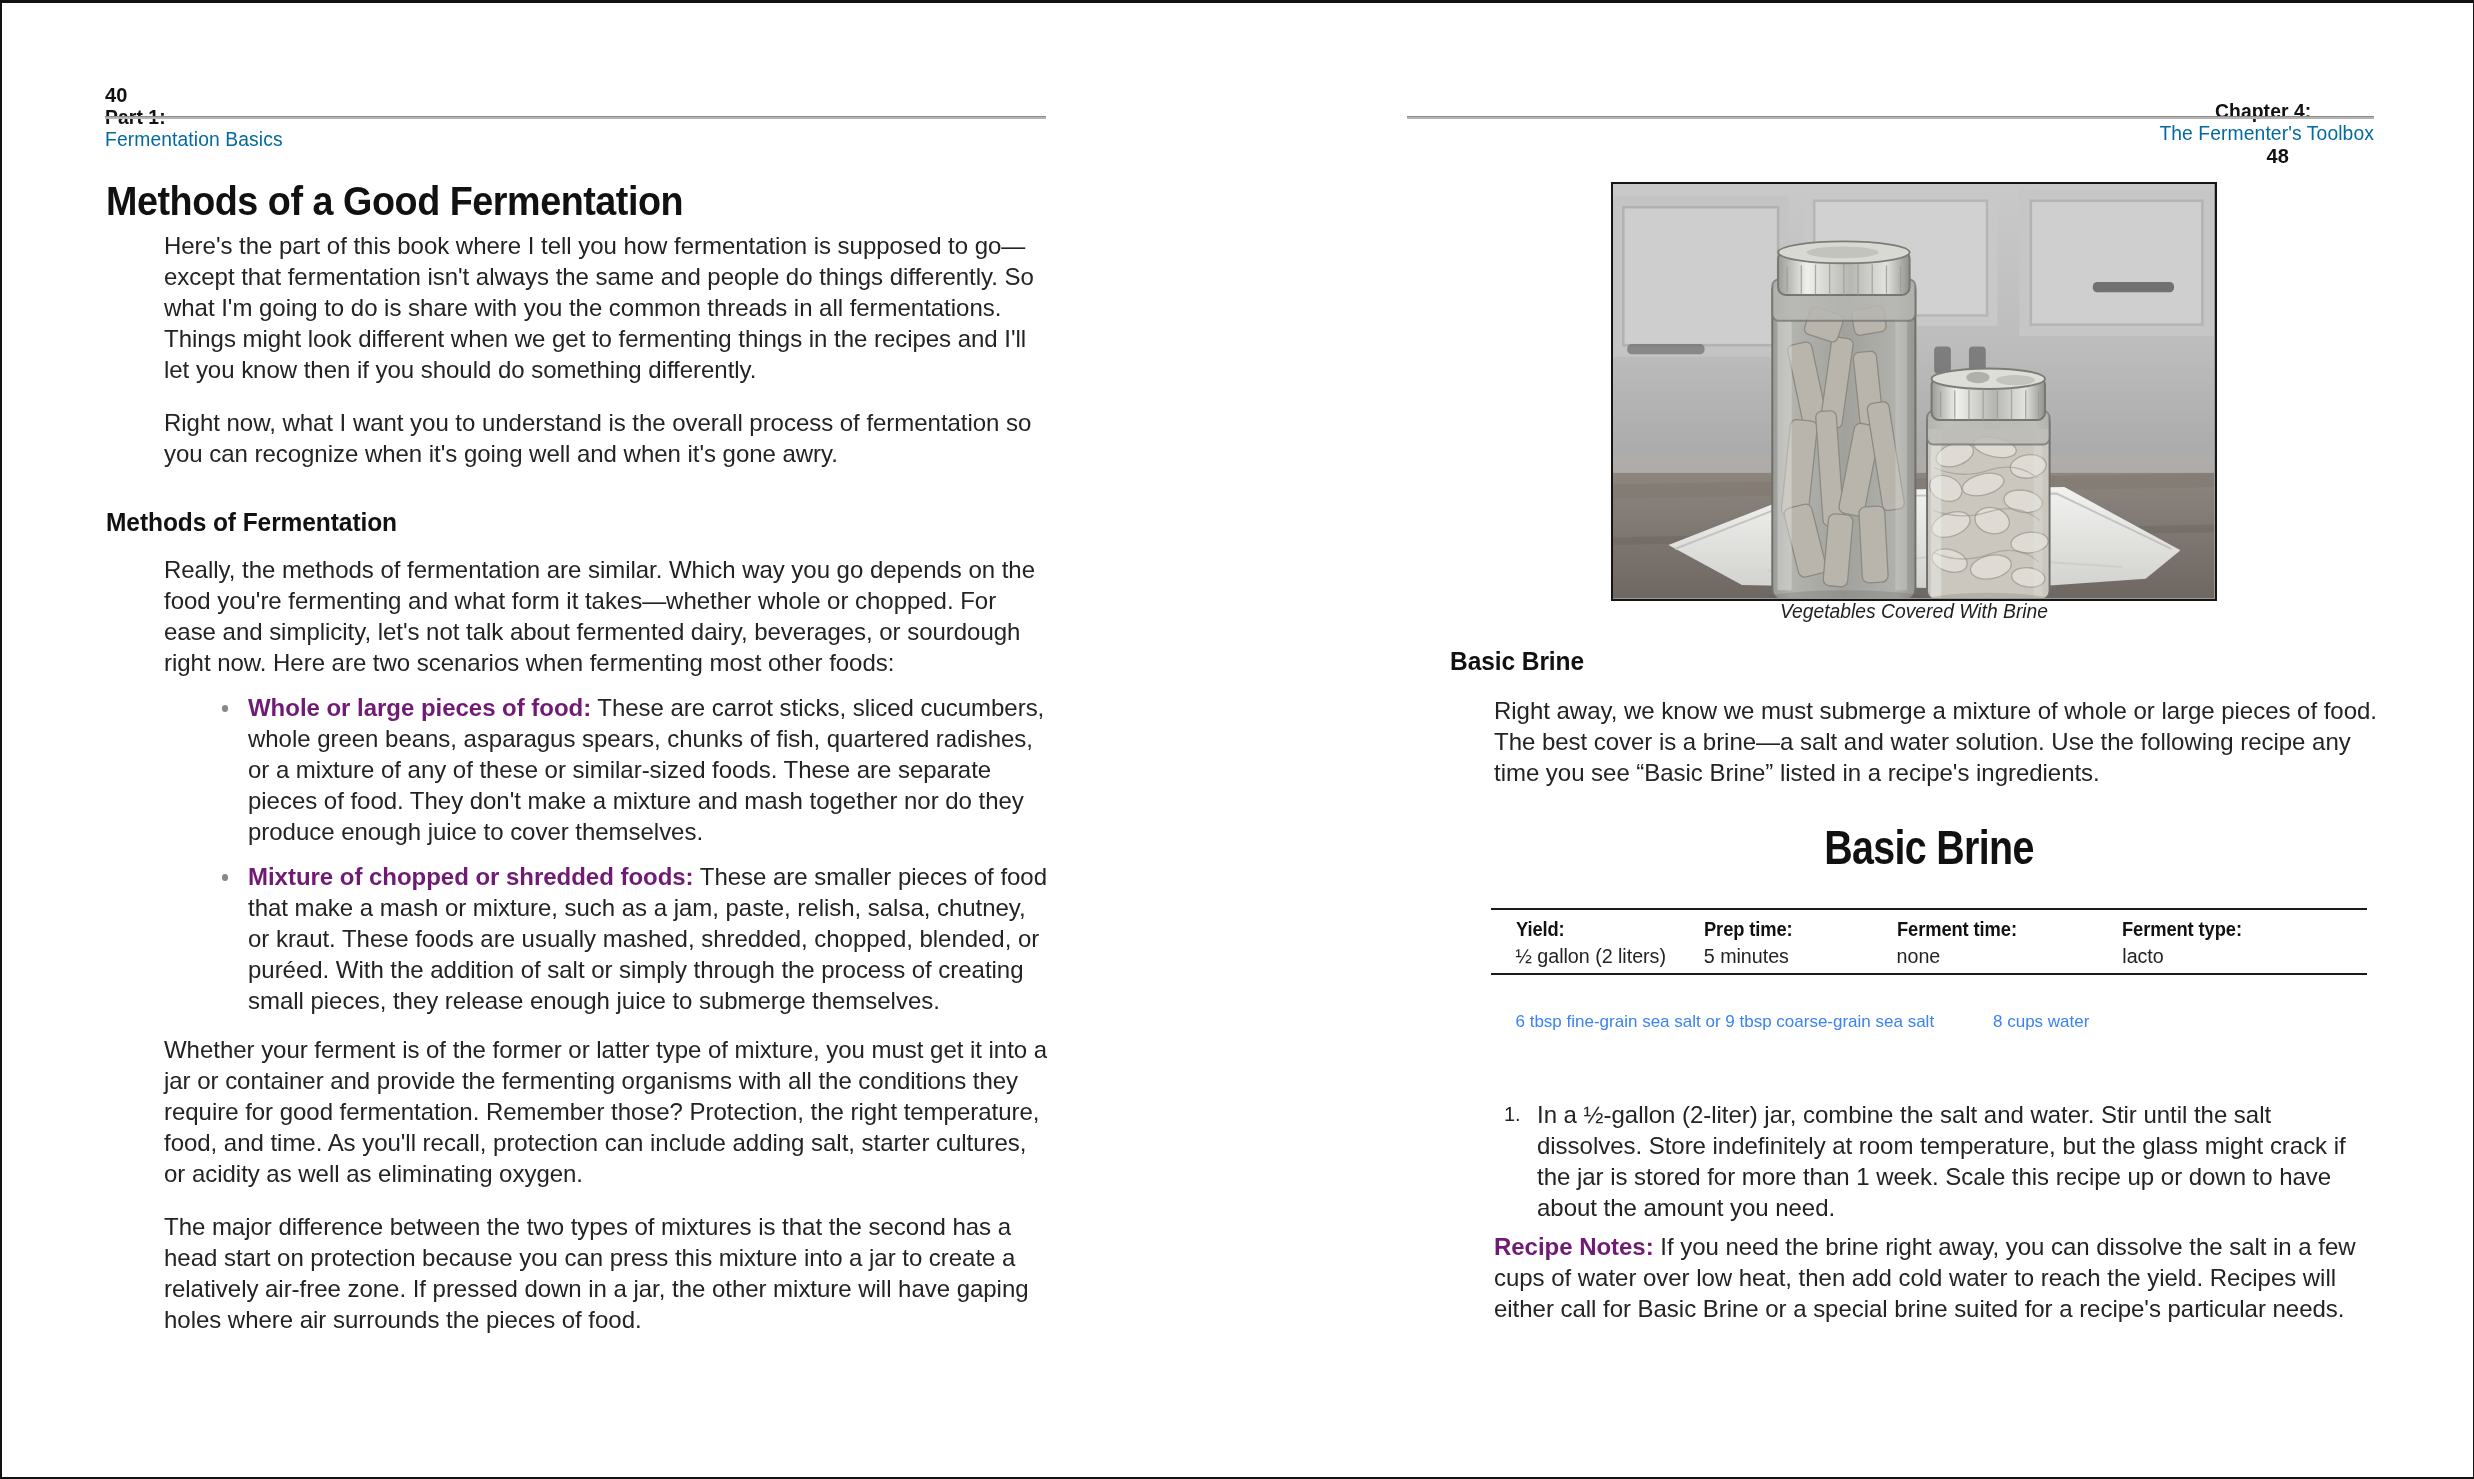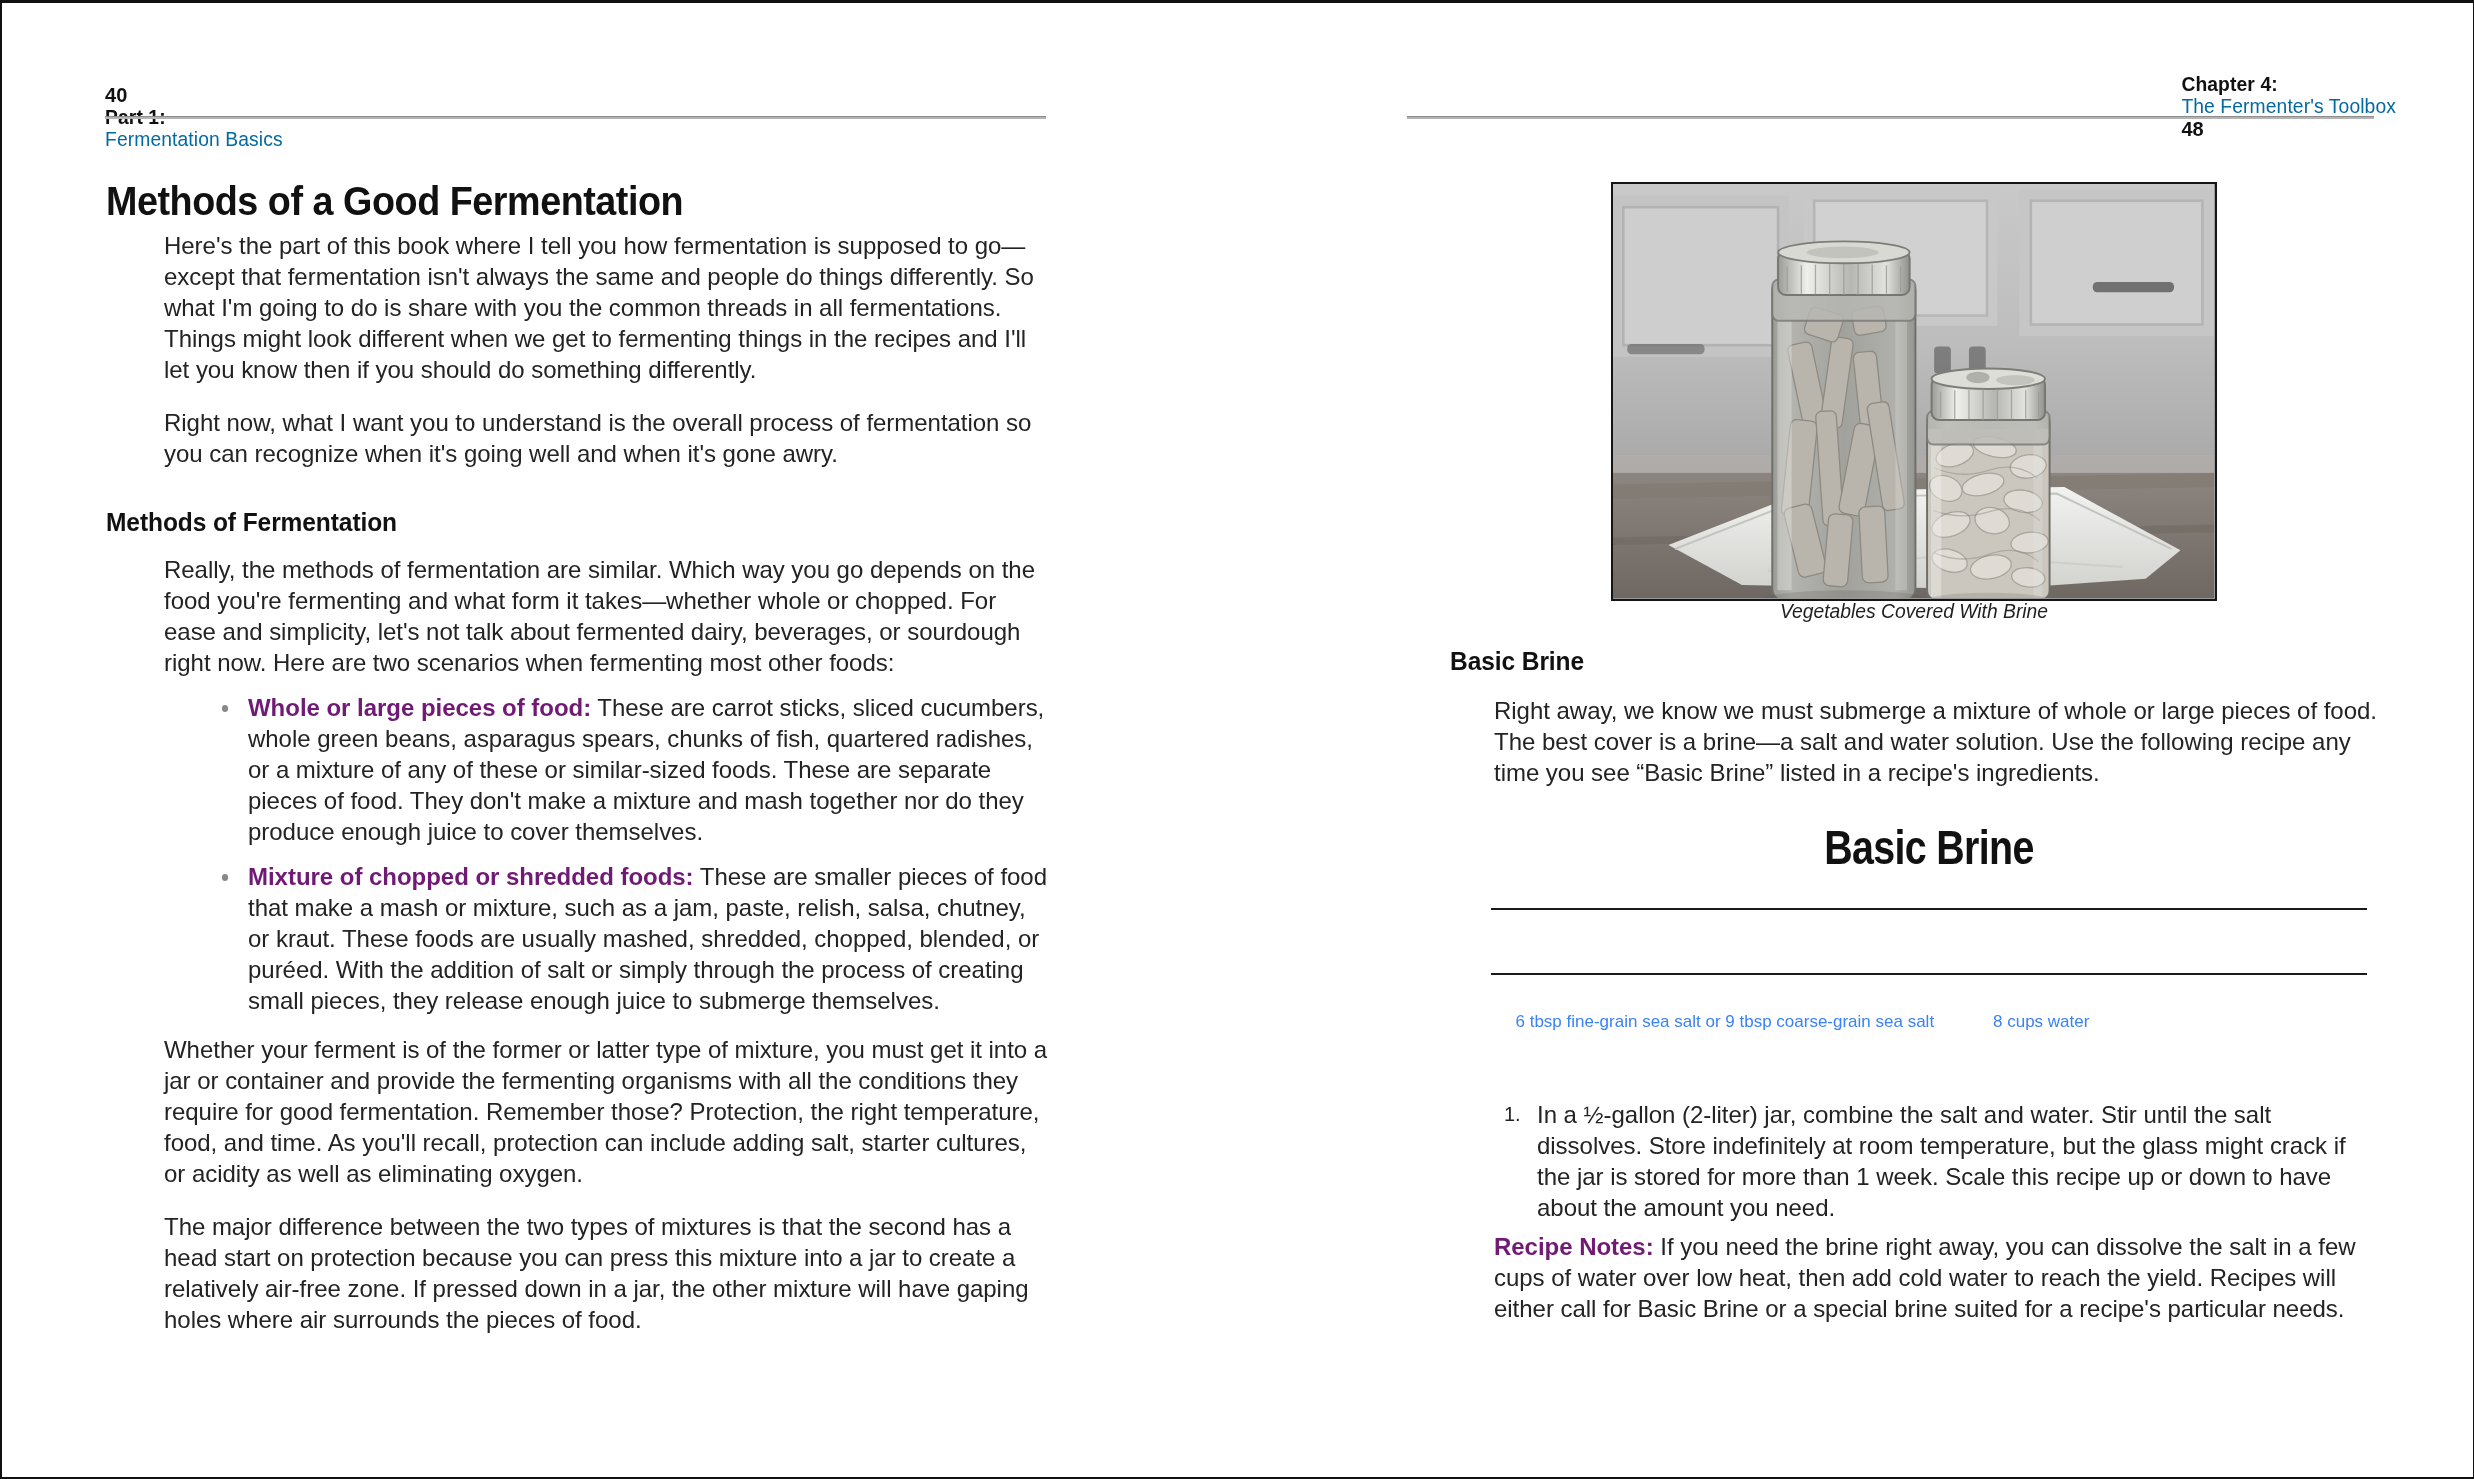--- a/index.html
+++ b/index.html
@@ -41,21 +41,21 @@
   .runhead {
     position: absolute;
     display: flex;
     align-items: baseline;
     font-size: 19.3px;
     letter-spacing: 0.1px;
     white-space: nowrap;
     flex-direction: column;
   }
   .runhead-left  { left: 103px;  top: 81px; }
-  .runhead-right { right: 100px; top: 71px; }
+  .runhead-right { right: 100px; top: 98px; align-items: center; }
 
   .folio {
     font-weight: bold;
     font-size: 20px;
     color: #111;
   }
   .runhead-left .folio  { margin-right: 22px; }
   .runhead-right .folio { margin-left: 22px; }
 
   .runhead-part {
@@ -491,20 +491,38 @@
   <h2 class="sub-heading bb-heading">Basic Brine</h2>
 
   <div class="bb-intro">
     <p class="body">Right away, we know we must submerge a mixture of whole or large pieces of food. The best cover is a brine—a salt and water solution. Use the following recipe any time you see “Basic Brine” listed in a recipe's ingredients.</p>
   </div>
 
   <div class="recipe-title">Basic Brine</div>
 
   <div class="rule-thick rule-top"></div>
 
+  <div class="stats">
+    <div class="stat-cell">
+      <div class="stat-label">Yield:</div>
+      <div class="stat-value">½ gallon (2 liters)</div>
+    </div>
+    <div class="stat-cell">
+      <div class="stat-label">Prep time:</div>
+      <div class="stat-value">5 minutes</div>
+    </div>
+    <div class="stat-cell">
+      <div class="stat-label">Ferment time:</div>
+      <div class="stat-value">none</div>
+    </div>
+    <div class="stat-cell">
+      <div class="stat-label">Ferment type:</div>
+      <div class="stat-value">lacto</div>
+    </div>
+  </div>
 
   <div class="rule-thick rule-bottom"></div>
 
   <div class="ingredients">
     <div class="ing-col">
       <div class="ing-item">6 tbsp fine-grain sea salt or 9 tbsp coarse-grain sea salt</div>
     </div>
     <div class="ing-col">
       <div class="ing-item">8 cups water</div>
     </div>

